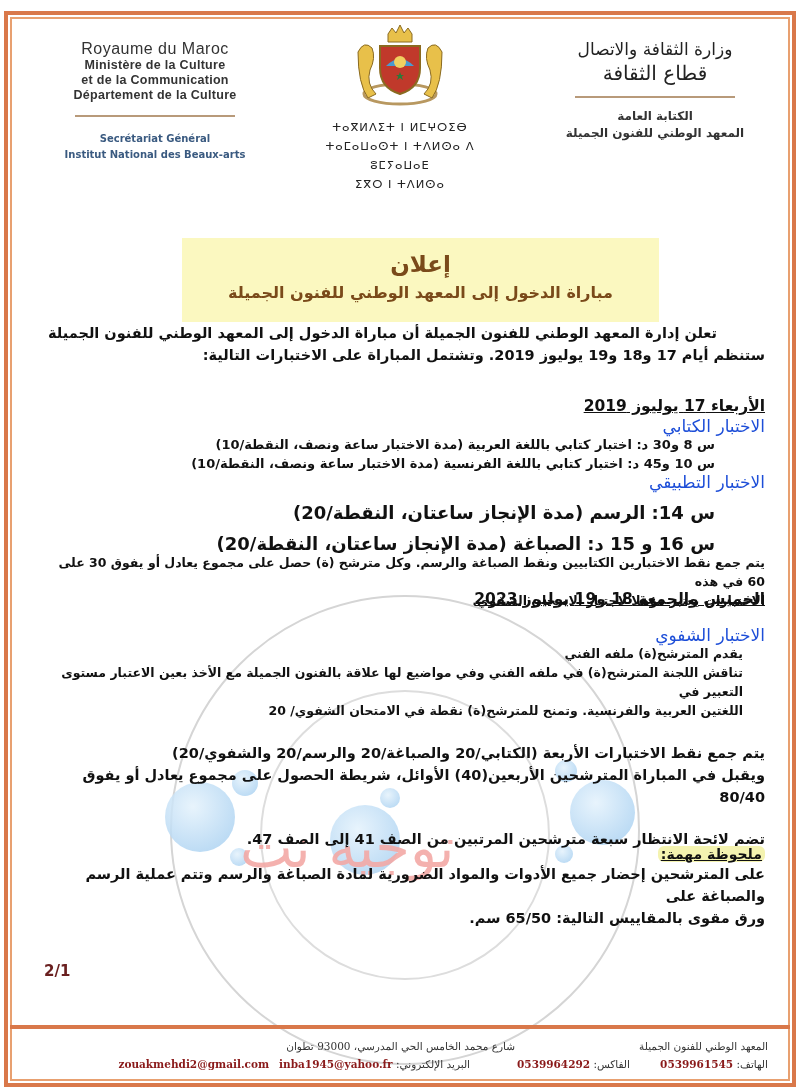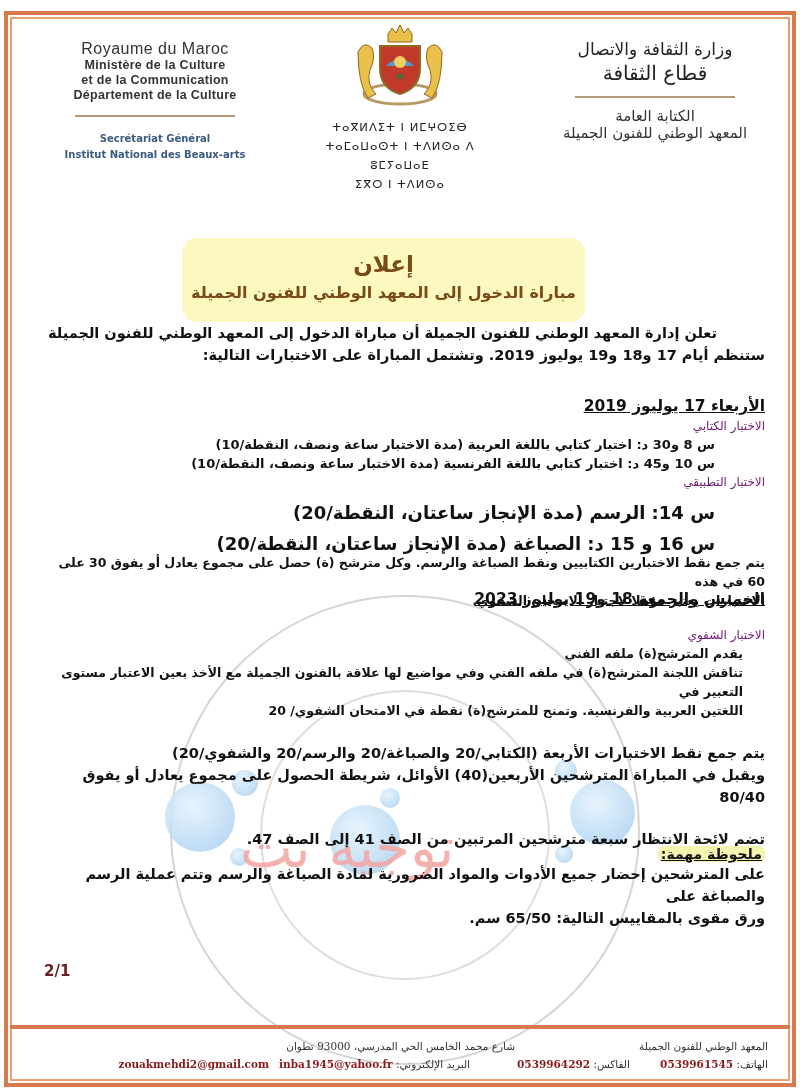--- a/index.html
+++ b/index.html
@@ -8,30 +8,30 @@
     .frame-inner { position: absolute; left: 10px; top: 17px; width: 780px; height: 1064px; border: 2px solid #e8a070; box-sizing: border-box; }
     .hdr-fr { position: absolute; left: 40px; top: 40px; width: 230px; text-align: center; color: #333; }
     .hdr-fr .l1 { font-family: "Liberation Sans", sans-serif; font-size: 16px; letter-spacing: 0.5px; }
     .hdr-fr .l2 { font-family: "Liberation Sans", sans-serif; font-size: 12.5px; font-weight: bold; line-height: 15px; letter-spacing: 0.3px; }
     .hdr-fr .rule { width: 160px; height: 2px; background: #b89a7a; margin: 12px auto 14px auto; }
     .hdr-fr .sub { font-family: "DejaVu Sans", sans-serif; font-size: 10px; font-weight: bold; color: #3a5a80; line-height: 16px; }
     .hdr-ar { position: absolute; left: 540px; top: 38px; width: 230px; text-align: center; direction: rtl; color: #222; }
     .hdr-ar .c1 { font-family: "DejaVu Serif", serif; font-size: 17px; line-height: 22px; }
     .hdr-ar .c3 { font-family: "DejaVu Serif", serif; font-size: 20px; line-height: 26px; }
     .hdr-ar .rule { width: 160px; height: 2px; background: #b89a7a; margin: 10px auto 10px auto; }
-    .hdr-ar .sub { font-size: 15px; font-weight: normal; line-height: 17px; color: #333; }
+    .hdr-ar .sub { font-size: 12px; font-weight: bold; line-height: 17px; color: #333; }
     .emblem { position: absolute; left: 350px; top: 22px; width: 100px; height: 95px; }
     .tifinagh { position: absolute; left: 300px; top: 118px; width: 200px; text-align: center; font-family: "DejaVu Sans", sans-serif; font-size: 11.5px; font-weight: normal; line-height: 19px; color: #222; letter-spacing: 1px; }
-    .banner { position: absolute; left: 182px; top: 238px; width: 403px; height: 84px; background: #fbf8c0; text-align: center; direction: rtl; border-radius: 15px; }
+    .banner { position: absolute; left: 182px; top: 238px; width: 477px; height: 84px; background: #fbf8c0; text-align: center; direction: rtl; }
     .banner .t1 { font-size: 23px; font-weight: bold; color: #7a4a1a; margin-top: 10px; line-height: 32px; }
     .banner .t2 { font-size: 16px; font-weight: bold; color: #7a4a1a; line-height: 26px; }
     .body-text { position: absolute; left: 40px; width: 725px; direction: rtl; text-align: right; color: #111; font-weight: bold; }
     .para { font-size: 14.5px; line-height: 22px; }
     .day { font-size: 15.5px; text-decoration: underline; line-height: 22px; }
-    .sub-h { font-size: 12px; font-weight: normal; line-height: 18px; color: #701a75; }
+    .sub-h { font-size: 17px; font-weight: normal; line-height: 18px; color: #1d4ed8; }
     .item { font-size: 13px; line-height: 19px; padding-right: 50px; }
     .item2 { font-size: 18px; line-height: 19px; padding-right: 50px; margin-top: 12px; }
     .small { font-size: 12.5px; line-height: 19px; }
     .note-h { display: inline-block; background: #f4f3b0; padding: 0 3px; font-size: 14px; text-decoration: underline; border-radius: 6px; }
     .pageno { position: absolute; left: 44px; top: 962px; font-size: 15px; font-weight: bold; color: #6a2020; }
     .foot-rule { position: absolute; left: 10px; top: 1025px; width: 780px; height: 4px; background: #d9784a; }
     .footer { position: absolute; left: 40px; top: 1040px; width: 730px; font-family: "DejaVu Serif", serif; font-size: 10.5px; color: #333; }
     .footer .red { color: #8a1a1a; font-weight: bold; }
     .wm-circle { position: absolute; left: 170px; top: 595px; width: 470px; height: 470px; border: 2px solid #d5d5d5; border-radius: 50%; box-sizing: border-box; }
     .wm-circle2 { position: absolute; left: 260px; top: 690px; width: 290px; height: 290px; border: 2px solid #dddddd; border-radius: 50%; box-sizing: border-box; }

